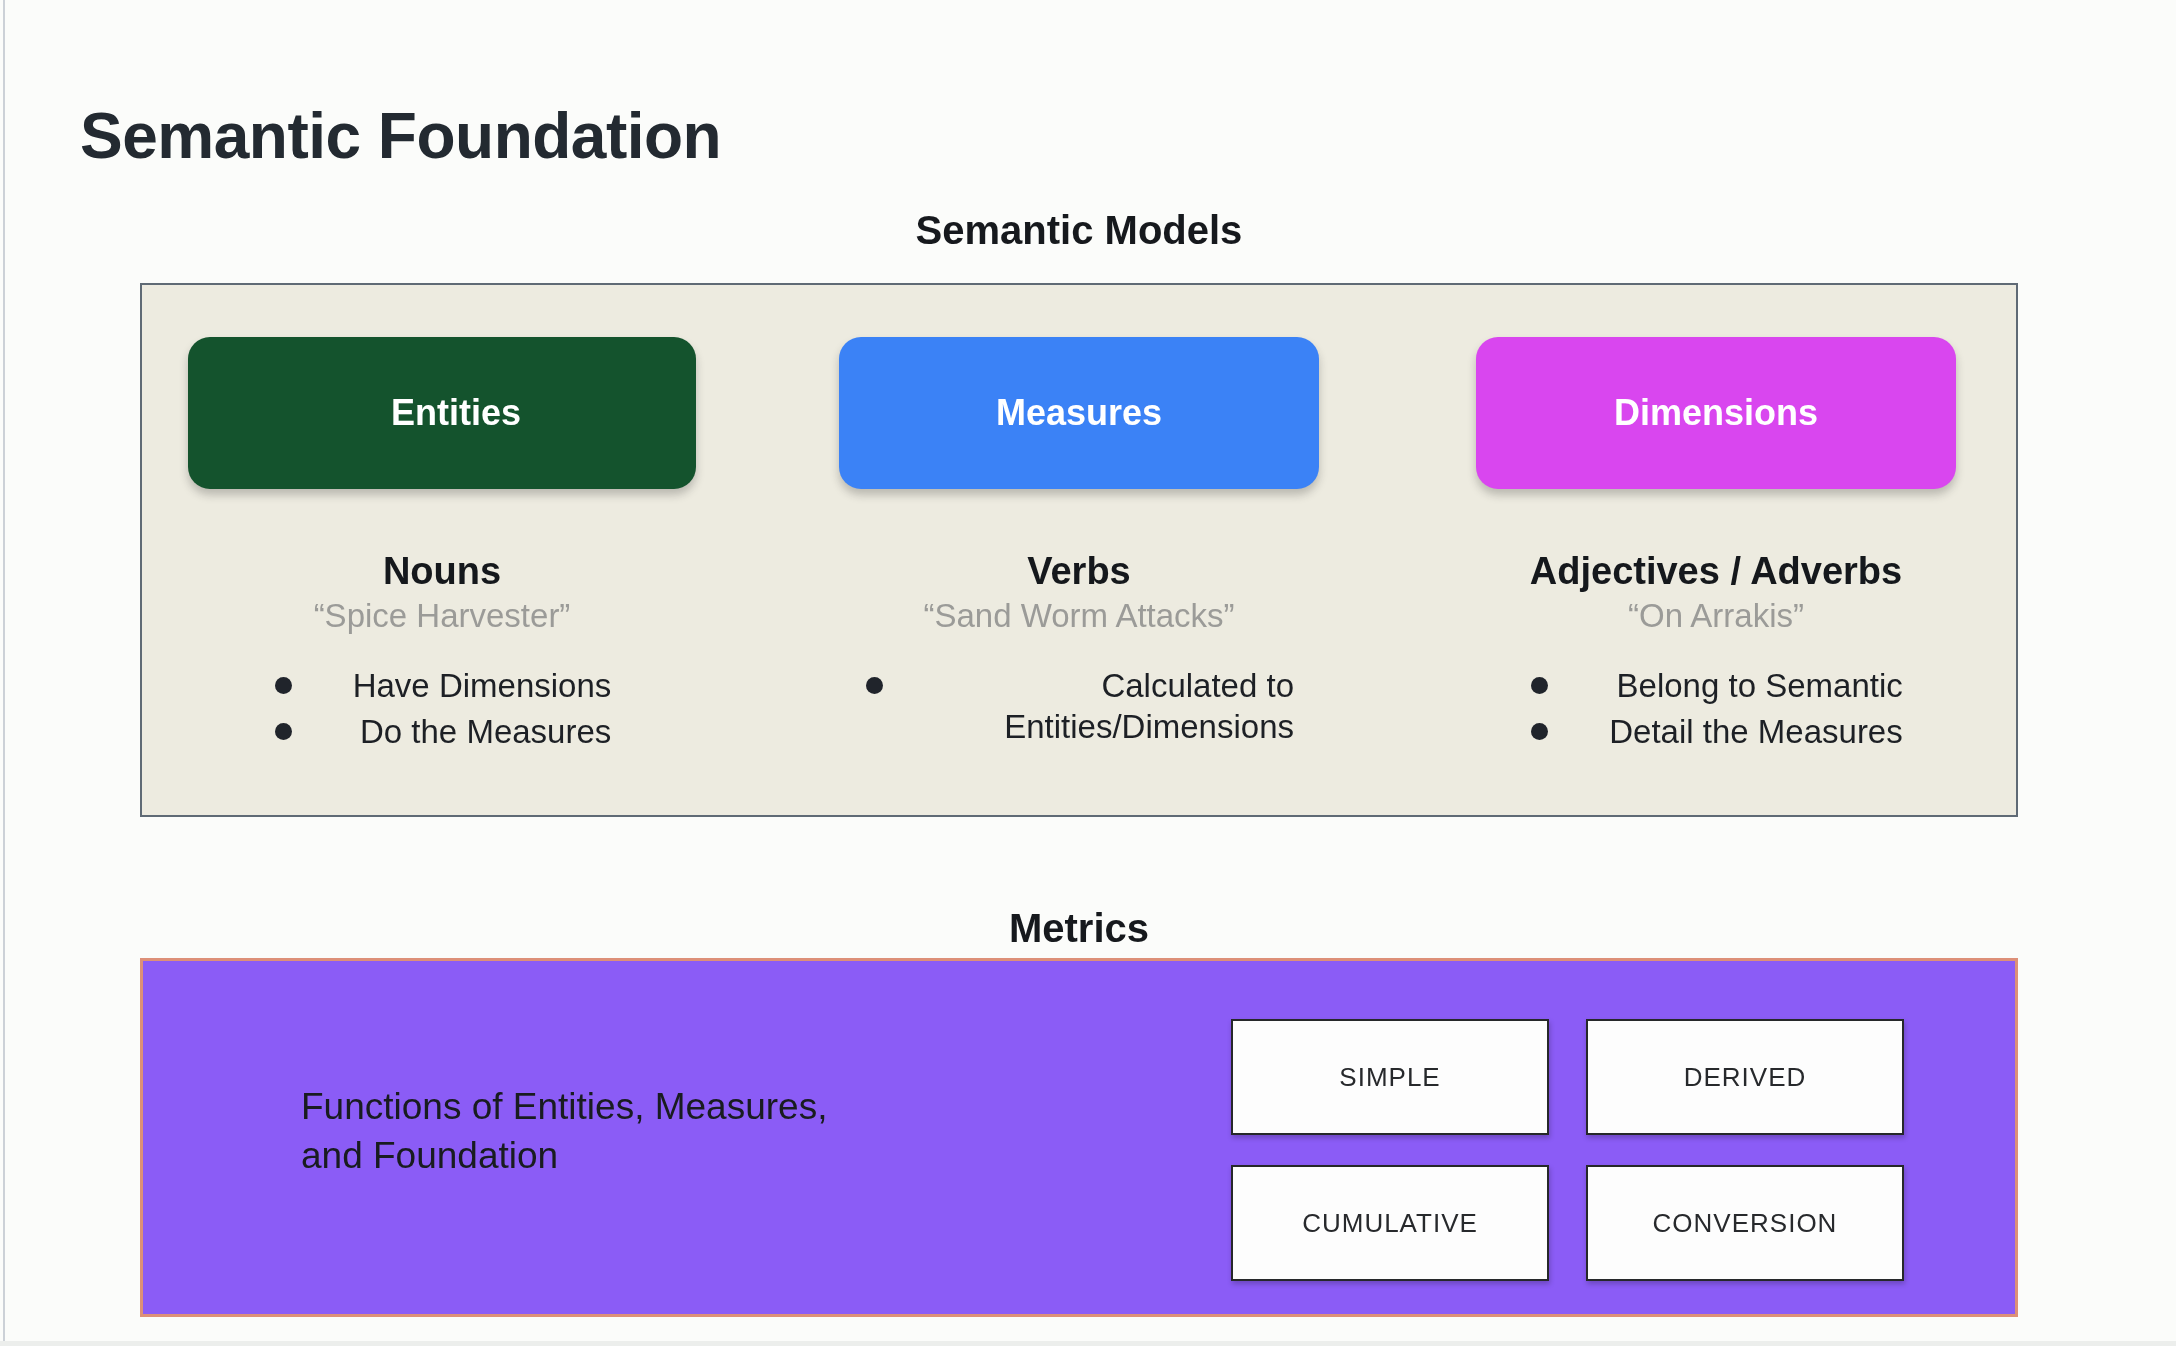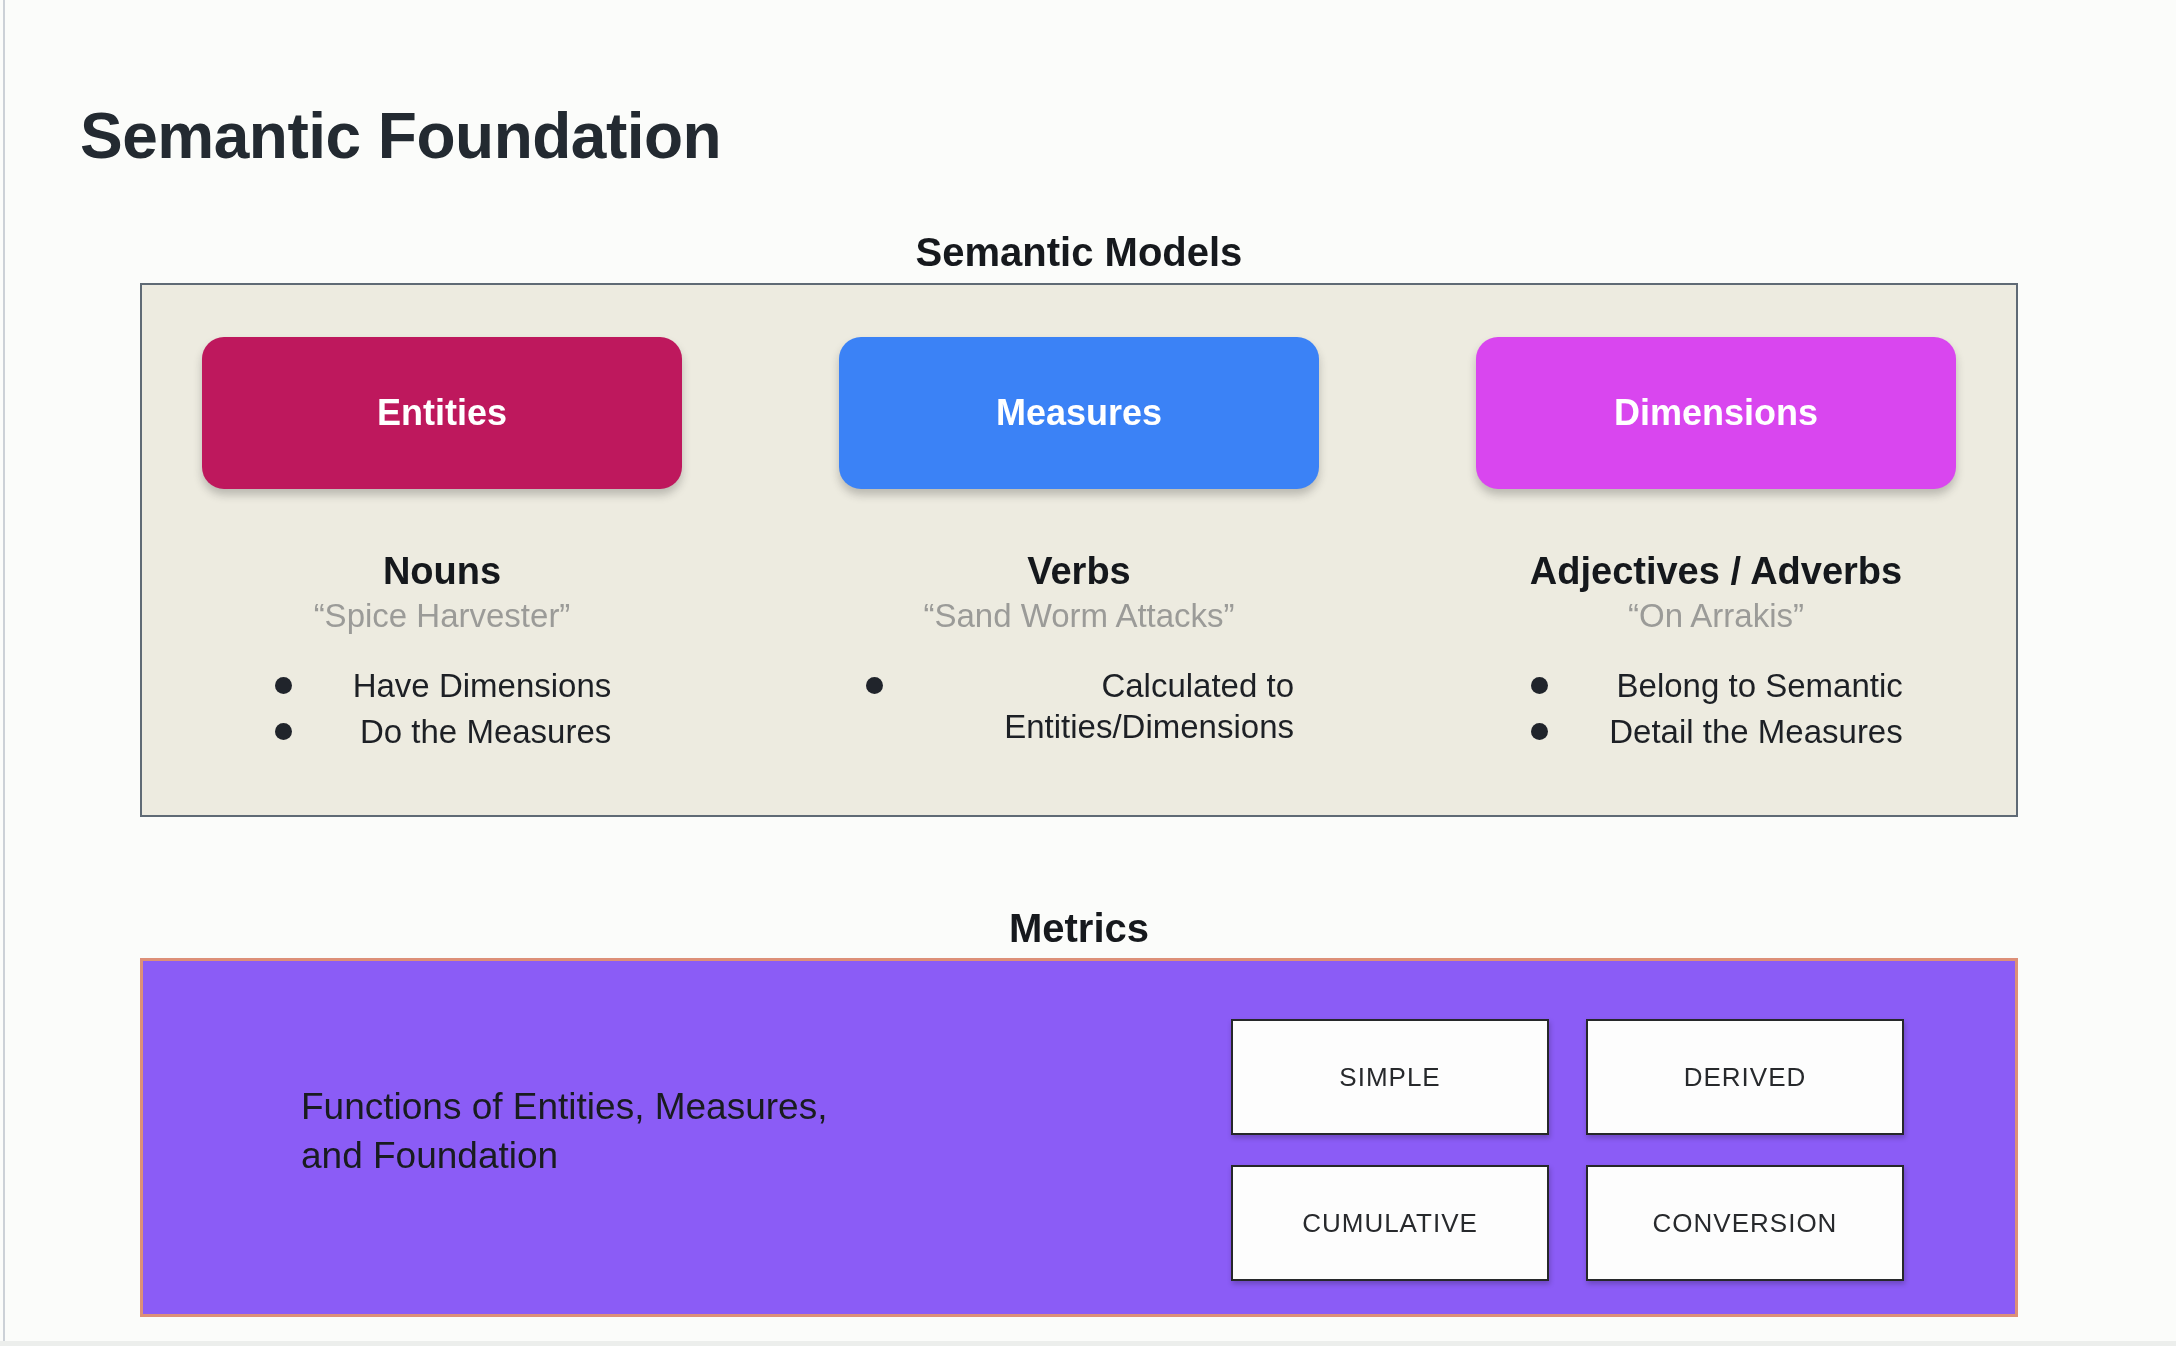--- a/index.html
+++ b/index.html
@@ -15,21 +15,21 @@
   .left-edge  { position:absolute; left:3px; top:0; width:2px; height:100%; background:#ccd1d7; }
   .bottom-strip { position:absolute; left:0; bottom:0; width:100%; height:5px; background:#eceeec; }
 
   .title {
     position:absolute; left:80px; top:56px;
     font-size:64px; font-weight:700; letter-spacing:-0.5px;
     color:#232a31;
   }
 
   .sm-heading {
-    position:absolute; left:140px; top:230px; width:1878px;
+    position:absolute; left:140px; top:208px; width:1878px;
     text-align:center; font-size:40px; font-weight:700; color:#16191d;
   }
 
   .sm-panel {
     position:absolute; left:140px; top:283px; width:1878px; height:534px;
     box-sizing:border-box;
     background:#edebe0;
     border:2px solid #5f6a75;
     display:flex; justify-content:space-between;
     padding:0 30px;
@@ -104,21 +104,21 @@
 <div class="left-edge"></div>
 <div class="bottom-strip"></div>
 
 <h1 class="title">Semantic Foundation</h1>
 
 <div class="sm-heading">Semantic Models</div>
 
 <div class="sm-panel">
 
   <div class="sm-col col-entities">
-    <div class="pill" style="background-color: #be185d;">
+    <div class="pill" style="background-color: #14532d; padding-left: 28px;">
       <span>Entities</span>
     </div>
     <div class="pos-heading">Nouns</div>
     <div class="example">“Spice Harvester”</div>
     <ul class="bullets">
       <li>Have Dimensions</li>
       <li>Do the Measures</li>
     </ul>
   </div>
 

